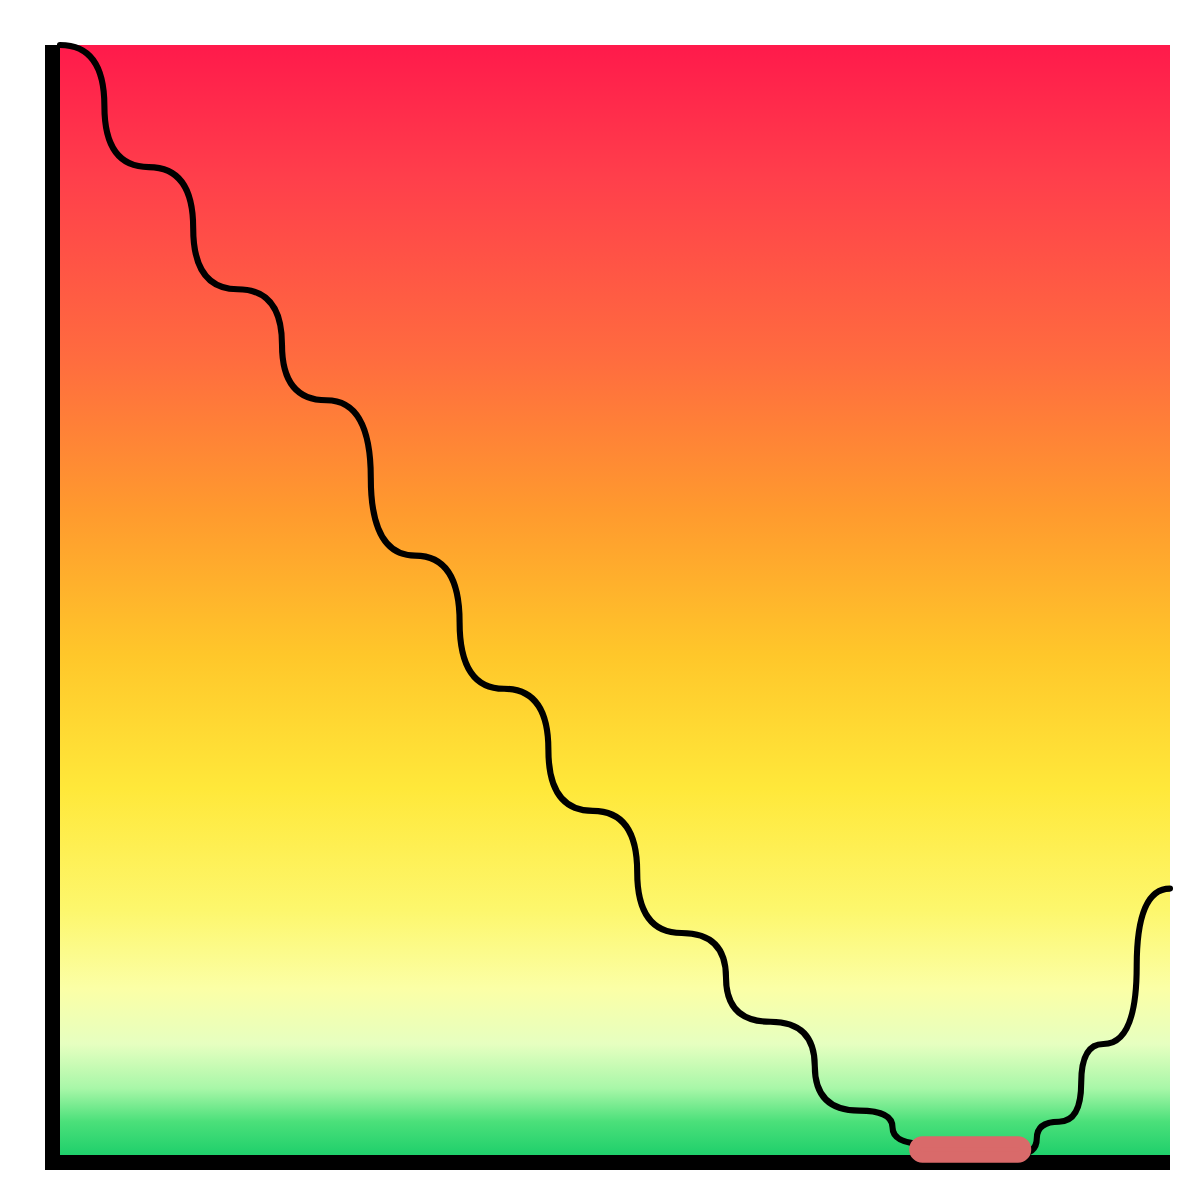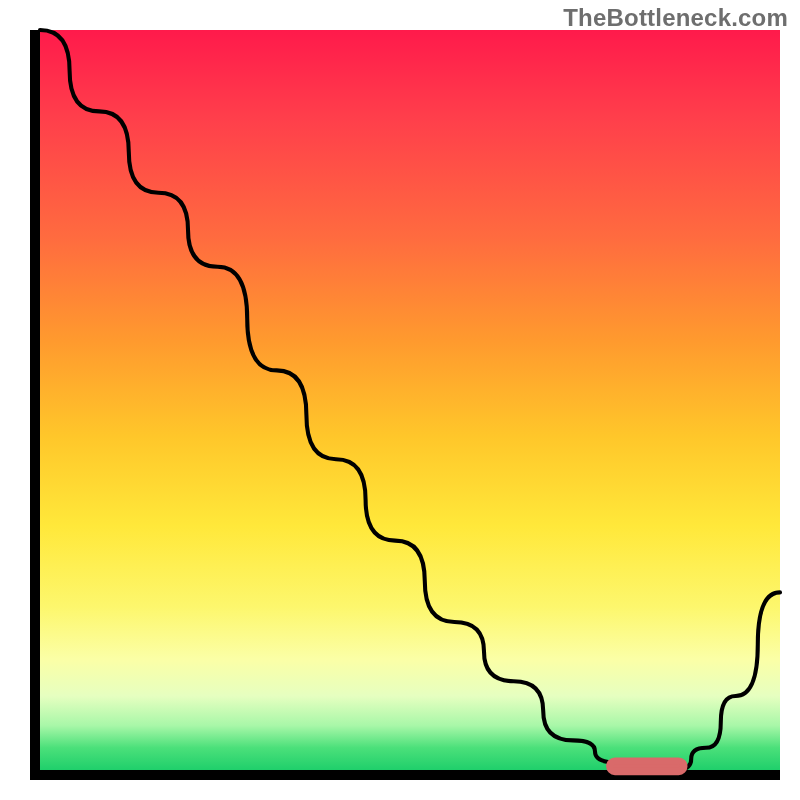--- a/index.html
+++ b/index.html
@@ -60,21 +60,20 @@
   }
   .marker {
     fill: #d96a6a;
     stroke: #d96a6a;
   }
 </style>
 </head>
 <body>
 <div class="page">
 
-  <div class="watermark">TheBottleneck.com</div>
 
   <div class="plot-frame">
 
     <svg class="curve" viewBox="0 0 100 100" preserveAspectRatio="none">
 
       <path fill="none" stroke="#000000" stroke-width="0.55" stroke-linejoin="round" stroke-linecap="round" d="M 0 0 Q 4 0 4 5.5 Q 4 11 8 11 Q 12 11 12 16.5 Q 12 22 16 22 Q 20 22 20 27 Q 20 32 24 32 Q 28 32 28 39 Q 28 46 32 46 Q 36 46 36 52 Q 36 58 40 58 Q 44 58 44 63.5 Q 44 69 48 69 Q 52 69 52 74.5 Q 52 80 56.00000000000001 80 Q 60 80 60 84 Q 60 88 64 88 Q 68 88 68 92 Q 68 96 72 96 Q 75 96 75 97.5 Q 75 99 78 99 Q 80 99 80 99.5 Q 80 100 82 100 Q 84 100 84 100 Q 84 100 86 100 Q 88 100 88 98.5 Q 88 97 90 97 Q 92 97 92 93.5 Q 92 90 94 90 Q 97 90 97 83 Q 97 76 100 76"></path>
 
       <rect class="marker" x="77" y="98.8" width="10" height="1.4" rx="0.7" ry="0.7" fill="#d96a6a" stroke="#d96a6a"></rect>
     </svg>
 

